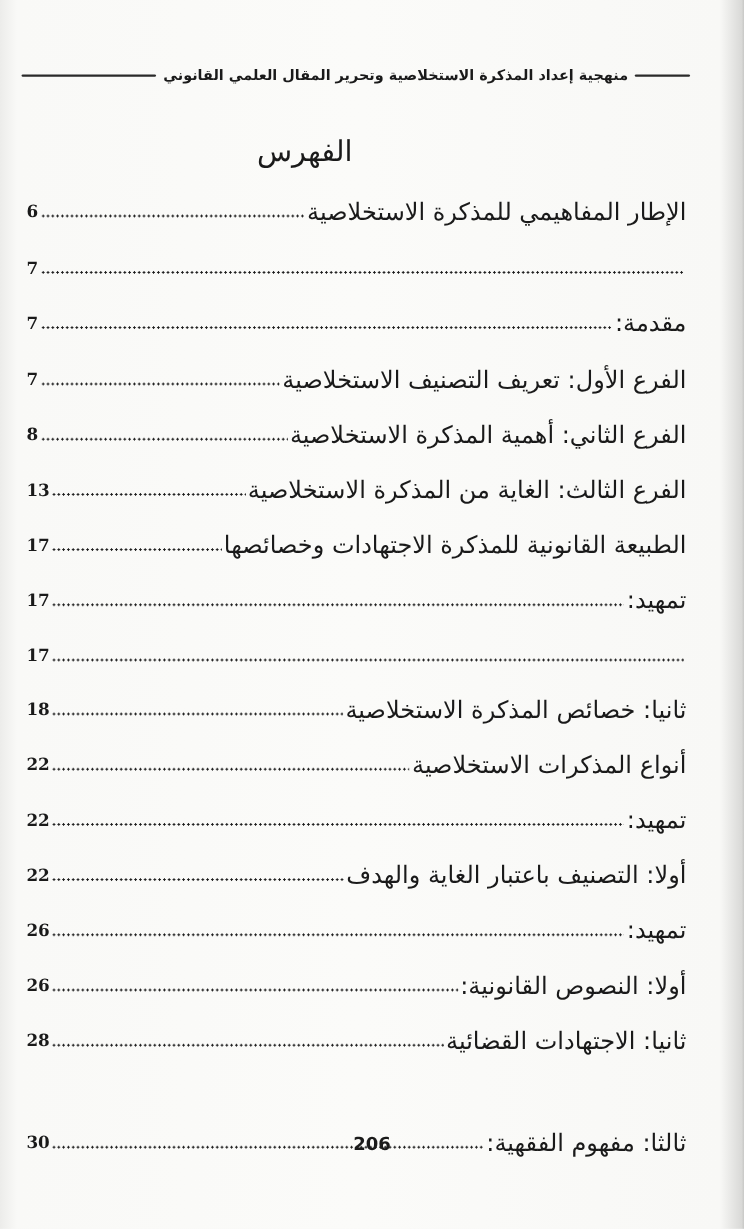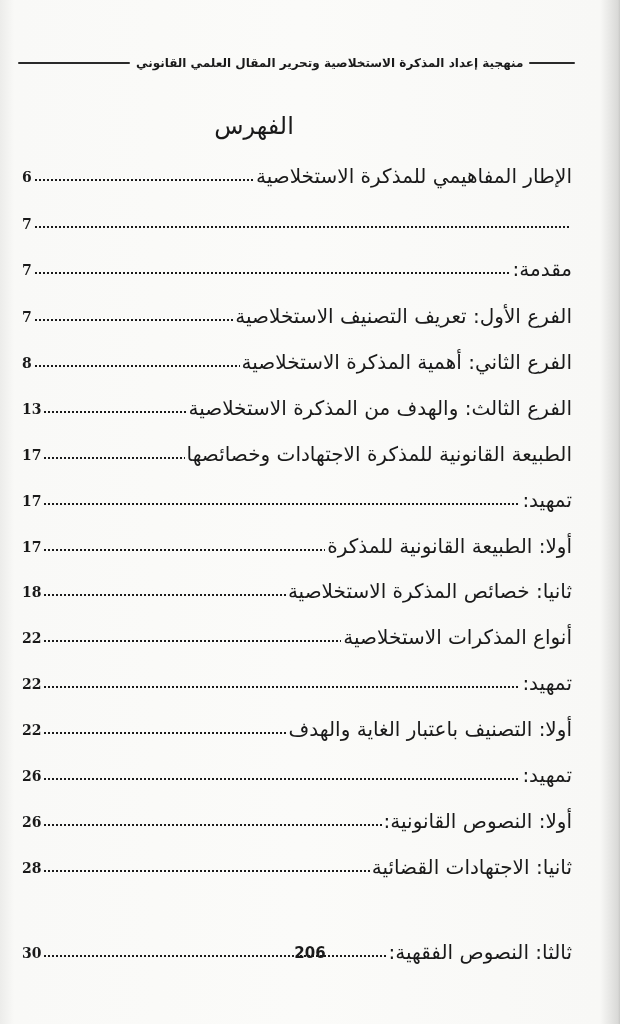--- a/index.html
+++ b/index.html
@@ -90,36 +90,35 @@
       <span class="entry">الفرع الأول: تعريف التصنيف الاستخلاصية</span>
     </div>
     <div class="toc-row" style="top:186px">
       <span class="page-num">8</span>
       <span class="leader"></span>
       <span class="entry">الفرع الثاني: أهمية المذكرة الاستخلاصية</span>
     </div>
     <div class="toc-row" style="top:232px">
       <span class="page-num">13</span>
       <span class="leader"></span>
-      <span class="entry">الفرع الثالث: والهدف من المذكرة الاستخلاصية</span>
+      <span class="entry">الفرع الثالث: الغاية من المذكرة الاستخلاصية</span>
     </div>
     <div class="toc-row" style="top:278px">
       <span class="page-num">17</span>
       <span class="leader"></span>
       <span class="entry">الطبيعة القانونية للمذكرة الاجتهادات وخصائصها</span>
     </div>
     <div class="toc-row" style="top:324px">
       <span class="page-num">17</span>
       <span class="leader"></span>
       <span class="entry">تمهيد:</span>
     </div>
     <div class="toc-row" style="top:370px">
       <span class="page-num">17</span>
       <span class="leader"></span>
-      <span class="entry">أولا: الطبيعة القانونية للمذكرة</span>
     </div>
     <div class="toc-row" style="top:415px">
       <span class="page-num">18</span>
       <span class="leader"></span>
       <span class="entry">ثانيا: خصائص المذكرة الاستخلاصية</span>
     </div>
     <div class="toc-row" style="top:461px">
       <span class="page-num">22</span>
       <span class="leader"></span>
       <span class="entry">أنواع المذكرات الاستخلاصية</span>
@@ -145,18 +144,18 @@
       <span class="entry">أولا: النصوص القانونية:</span>
     </div>
     <div class="toc-row" style="top:691px">
       <span class="page-num">28</span>
       <span class="leader"></span>
       <span class="entry">ثانيا: الاجتهادات القضائية</span>
     </div>
     <div class="toc-row" style="top:776px">
       <span class="page-num">30</span>
       <span class="leader"></span>
-      <span class="entry">ثالثا: النصوص الفقهية:</span>
+      <span class="entry">ثالثا: مفهوم الفقهية:</span>
     </div>
   </div>
 
   <div class="page-footer">206</div>
 </div>
 
 </body></html>

